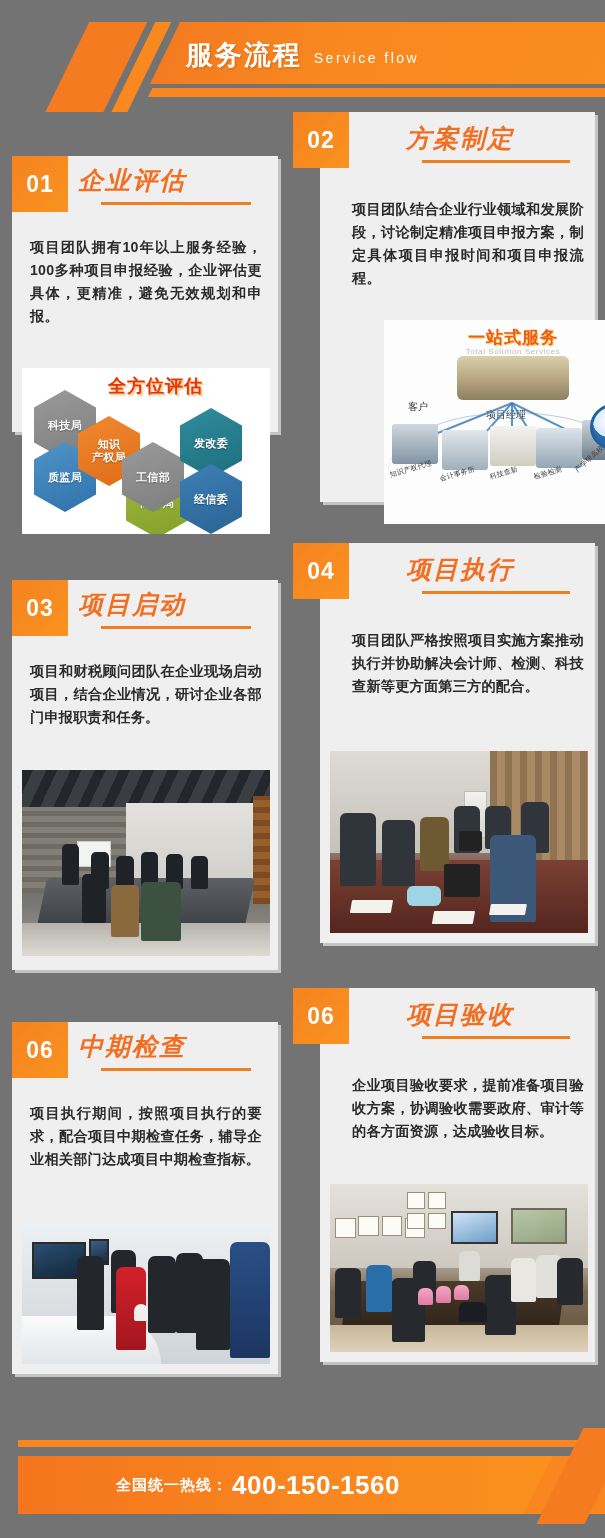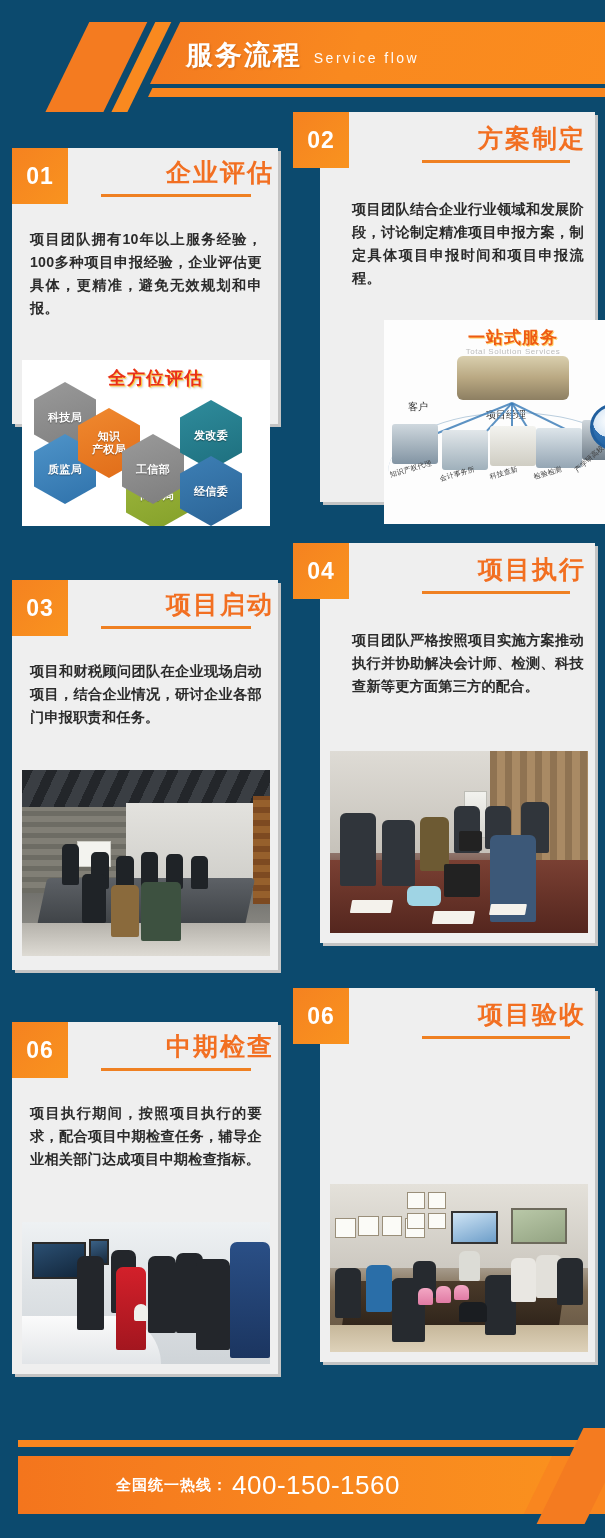--- a/index.html
+++ b/index.html
@@ -2,21 +2,21 @@
 <html><head>
 <meta charset="utf-8">
 <style>
   * { box-sizing: border-box; margin: 0; padding: 0; }
   html, body {
     width: 605px; height: 1538px;
     background: #ffffff;
     font-family: "Liberation Sans", "DejaVu Sans", sans-serif;
     overflow: hidden;
   }
-  .page { position: relative; width: 605px; height: 1538px; background: #0c4a6e; }
+  .page { position: relative; width: 605px; height: 1538px; background: #737373; }
 
   
   .header { position: absolute; left: 0; top: 0; width: 605px; height: 112px; overflow: hidden; }
   .hdr-band {
     position: absolute; left: 150px; top: 22px; width: 470px; height: 62px;
     background: linear-gradient(90deg,#f47b20 0%, #f9891f 40%, #fb8c1e 100%);
     transform: skewX(-26deg); transform-origin: left bottom;
   }
   .hdr-band2 {
     position: absolute; left: 148px; top: 88px; width: 472px; height: 9px;
@@ -45,30 +45,30 @@
   
   .card { position: absolute; background: #efefef; box-shadow: 3px 3px 0 0 #c4c4c4; }
   .badge {
     position: absolute; background: linear-gradient(135deg,#f58220 0%,#f9931f 100%);
     color: #fff; font-size: 23px; font-weight: bold; letter-spacing: 1px;
     display: flex; align-items: center; justify-content: center;
     width: 56px; height: 56px; z-index: 6;
   }
   .card-title {
     color: #f26f21; font-size: 25px; font-weight: bold; letter-spacing: 2px;
-    text-align: right; white-space: nowrap;
+    text-align: left; white-space: nowrap; font-style: italic;
   }
   .title-rule { height: 3px; background: #ef8022; margin: 5px auto 0 auto; }
   .card-body {
     color: #2b2b2b; font-size: 14.2px; line-height: 1.62; letter-spacing: .2px;
     font-weight: 600; text-align: justify;
   }
 
   
-  #card1 { left: 12px;  top: 148px;  width: 266px; height: 276px; }
+  #card1 { left: 12px;  top: 156px;  width: 266px; height: 276px; }
   #card1 .badge { left: 0px; top: 0px; }
   #card1 .title-wrap { position:absolute; left: 66px; top: 8px; width: 196px; }
   #card1 .title-rule { width: 150px; }
   #card1 .txt { position: absolute; left: 18px; top: 80px; width: 232px; }
   #card1 .media { position: absolute; left: 10px; top: 212px; width: 248px; height: 166px; }
 
   #card2 { left: 320px; top: 112px; width: 275px; height: 390px; }
   #card2 .badge { left: -27px; top: 0px; }
   #card2 .title-wrap { position:absolute; left: 86px; top: 10px; width: 180px; }
   #card2 .title-rule { width: 148px; }
@@ -246,21 +246,21 @@
   }
   .ftr-slash {
     position:absolute; left:560px; top:10px; width:48px; height:96px;
     background:#f47b20; transform: skewX(-26deg);
   }
   .ftr-text {
     position:absolute; left:18px; top:38px; width:480px; height:58px; z-index:4;
     display:flex; align-items:center; justify-content:center; gap:4px;
   }
   .ftr-label { color:#ffffff; font-size:15px; font-weight:bold; letter-spacing:1px; }
-  .ftr-phone { color:#ffffff; font-size:26px; font-weight:normal; letter-spacing:.5px; }
+  .ftr-phone { color:#ffffff; font-size:26px; font-weight:bold; letter-spacing:.5px; }
 </style>
 </head>
 <body>
 
 <div class="page">
 
   <div class="header">
     <div class="hdr-slash-a"></div>
     <div class="hdr-slash-b"></div>
     <div class="hdr-band"></div>
@@ -410,20 +410,21 @@
       </div>
     </div>
   </div>
 
   <div class="card" id="card6">
     <div class="badge">06</div>
     <div class="title-wrap">
       <div class="card-title">项目验收</div>
       <div class="title-rule"></div>
     </div>
+    <div class="card-body txt">企业项目验收要求，提前准备项目验收方案，协调验收需要政府、审计等的各方面资源，达成验收目标。</div>
     <div class="media">
       <div class="photo ph6">
         <div class="wall"></div>
         <div class="cert" style="left:2%;  top:20%; width:8%; height:12%;"></div>
         <div class="cert" style="left:11%; top:19%; width:8%; height:12%;"></div>
         <div class="cert" style="left:20%; top:19%; width:8%; height:12%;"></div>
         <div class="cert" style="left:29%; top:20%; width:8%; height:12%;"></div>
         <div class="cert" style="left:30%; top:5%;  width:7%; height:10%;"></div>
         <div class="cert" style="left:38%; top:5%;  width:7%; height:10%;"></div>
         <div class="cert" style="left:30%; top:17%; width:7%; height:10%;"></div>

